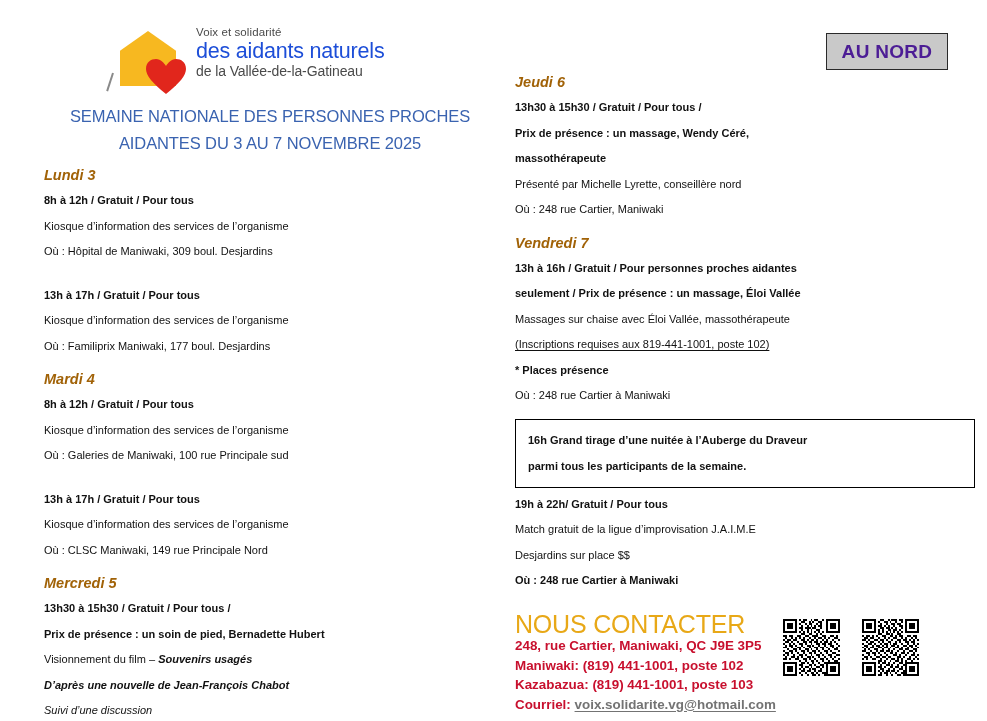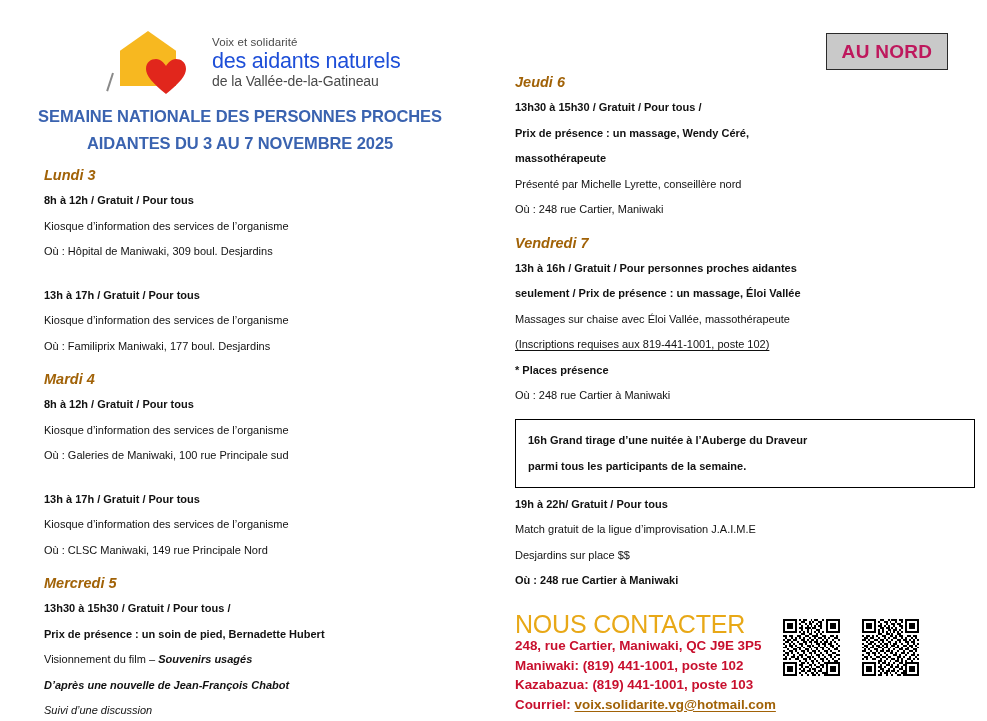--- a/index.html
+++ b/index.html
@@ -36,22 +36,21 @@
     width: 489px;
     height: 721px;
   }
 
   
   .logo-block {
     position: absolute;
     left: 112px;
     top: 26px;
     display: flex;
-    align-items: flex-end;
-    gap: 22px;
+    gap: 6px;
   }
   .logo-mark {
     position: relative;
     width: 78px;
     height: 64px;
     flex: none;
   }
   .house {
     position: absolute;
     left: 8px;
@@ -101,24 +100,25 @@
   }
 
   
   .doc-title {
     position: absolute;
     left: 0;
     top: 103px;
     width: 480px;
     text-align: center;
     color: #3A63B0;
-    font-weight: bold;
+    font-weight: normal;
     font-size: 16.5px;
     line-height: 27px;
     letter-spacing: -0.1px;
+    padding-left: 30px;
   }
 
   
   .schedule {
     position: absolute;
     left: 44px;
     top: 163px;
     width: 430px;
   }
   .col-right .schedule {
@@ -151,21 +151,21 @@
 
   
   .au-nord {
     position: absolute;
     left: 328px;
     top: 33px;
     width: 122px;
     height: 37px;
     background: #C9C9C9;
     border: 1px solid #2a2a2a;
-    color: #be185d;
+    color: #4c1d95;
     font-weight: bold;
     font-size: 19px;
     display: flex;
     align-items: center;
     justify-content: center;
     letter-spacing: 0.3px;
     box-sizing: border-box;
   }
 
   
@@ -197,21 +197,21 @@
     letter-spacing: -0.2px;
   }
   .contact-line {
     color: #C8102E;
     font-weight: bold;
     font-size: 13.4px;
     line-height: 19.5px;
     white-space: nowrap;
   }
   .contact-email {
-    color: #a16207;
+    color: #737373;
     text-decoration: underline;
     text-underline-offset: 1.5px;
   }
 
   
   .qr-wrap {
     position: absolute;
     left: 285px;
     top: 619px;
     display: flex;

